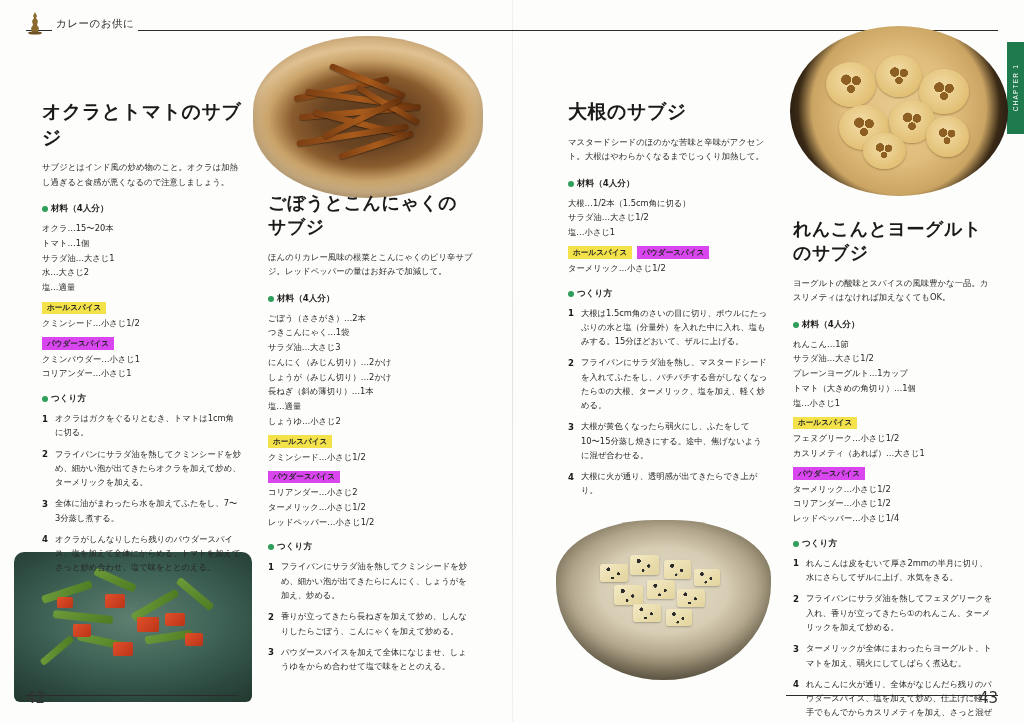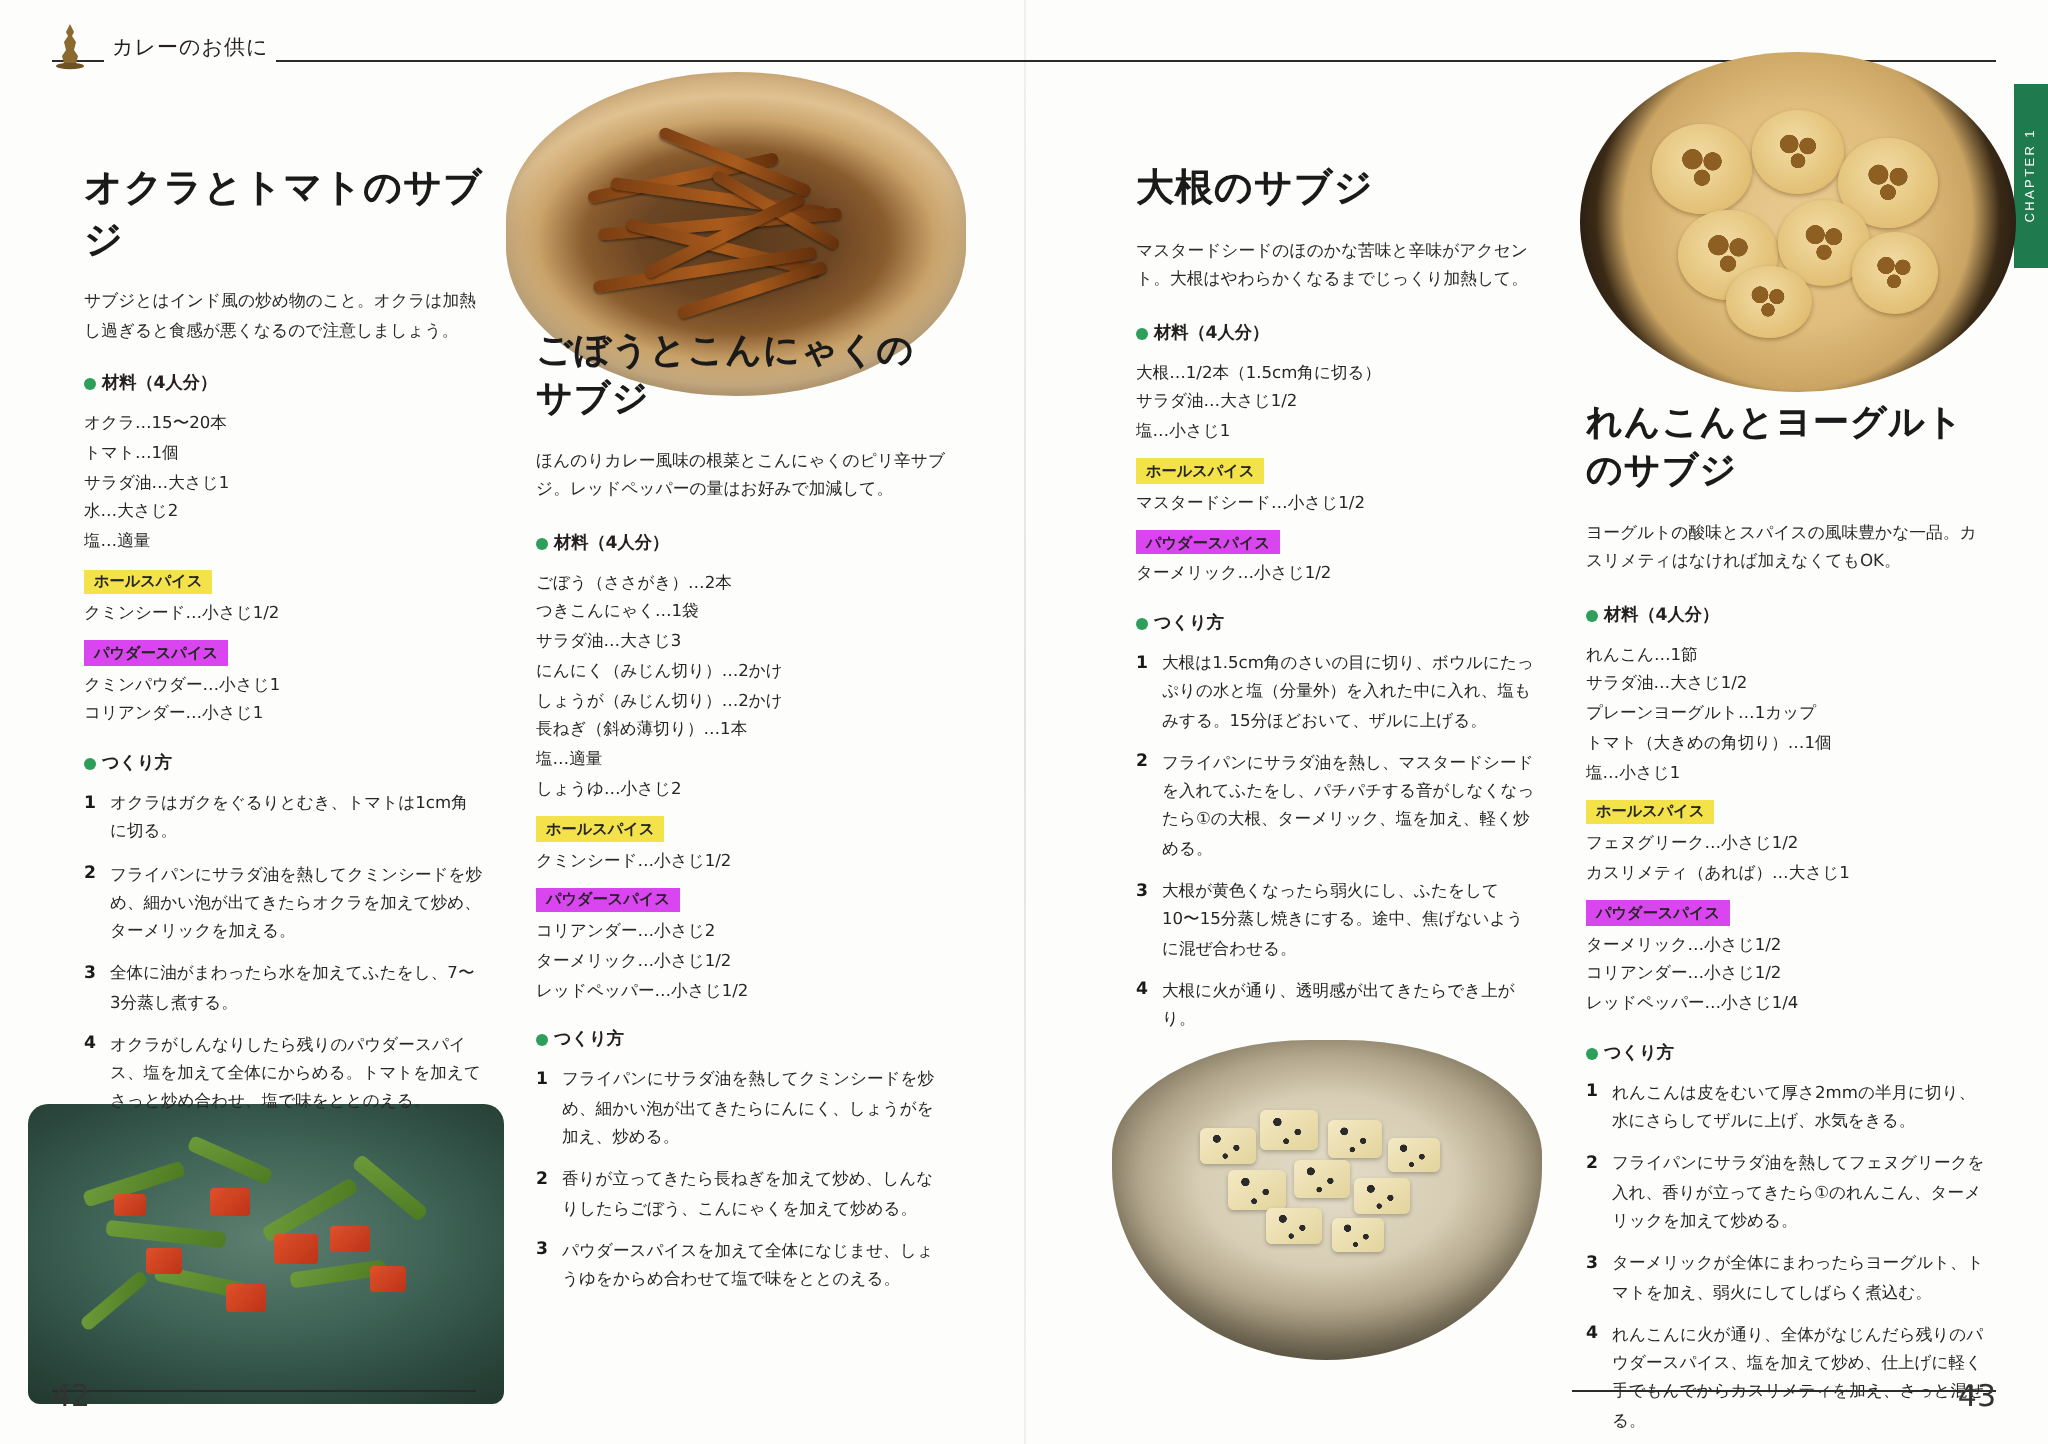--- a/index.html
+++ b/index.html
@@ -64,21 +64,21 @@
     font-family: "Liberation Sans", sans-serif;
   }
 
   
   .col { position: absolute; }
 
   h2.recipe-title {
     font-size: 19px;
     font-weight: 700;
     letter-spacing: 0.5px;
-    margin: 0 0 10px 0;
+    margin: 17px 0 10px 0;
     line-height: 1.35;
     color: #1a1a1a;
   }
   h2.recipe-title.small { font-size: 18px; }
 
   p.lede {
     font-size: 8.4px;
     line-height: 1.72;
     margin: 0 0 14px 0;
     color: #2a2a2a;
@@ -364,21 +364,21 @@
       <span>つくり方</span>
     </div>
     <ol class="steps">
       <li>オクラはガクをぐるりとむき、トマトは1cm角に切る。</li>
       <li>フライパンにサラダ油を熱してクミンシードを炒め、細かい泡が出てきたらオクラを加えて炒め、ターメリックを加える。</li>
       <li>全体に油がまわったら水を加えてふたをし、7〜3分蒸し煮する。</li>
       <li>オクラがしんなりしたら残りのパウダースパイス、塩を加えて全体にからめる。トマトを加えてさっと炒め合わせ、塩で味をととのえる。</li>
     </ol>
   </div>
 
-  <div class="col" style="left:268px; top:164px; width:205px;">
+  <div class="col" style="left:268px; top:174px; width:205px;">
     <h2 class="recipe-title small">ごぼうとこんにゃくのサブジ</h2>
     <p class="lede">ほんのりカレー風味の根菜とこんにゃくのピリ辛サブジ。レッドペッパーの量はお好みで加減して。</p>
 
     <div class="sec-head">
       <span class="dot"></span>
       <span>材料（4人分）</span>
     </div>
     <ul class="ing">
       <li>ごぼう（ささがき）…2本</li>
       <li>つきこんにゃく…1袋</li>
@@ -413,21 +413,20 @@
 
     <div class="sec-head">
       <span class="dot"></span>
       <span>材料（4人分）</span>
     </div>
     <ul class="ing">
       <li>大根…1/2本（1.5cm角に切る）</li>
       <li>サラダ油…大さじ1/2</li>
       <li>塩…小さじ1</li>
       <li class="tag">ホールスパイス</li>
-      <li>マスタードシード…小さじ1/2</li>
       <li class="tag powder">パウダースパイス</li>
       <li>ターメリック…小さじ1/2</li>
     </ul>
 
     <div class="sec-head">
       <span class="dot"></span>
       <span>つくり方</span>
     </div>
     <ol class="steps">
       <li>大根は1.5cm角のさいの目に切り、ボウルにたっぷりの水と塩（分量外）を入れた中に入れ、塩もみする。15分ほどおいて、ザルに上げる。</li>

